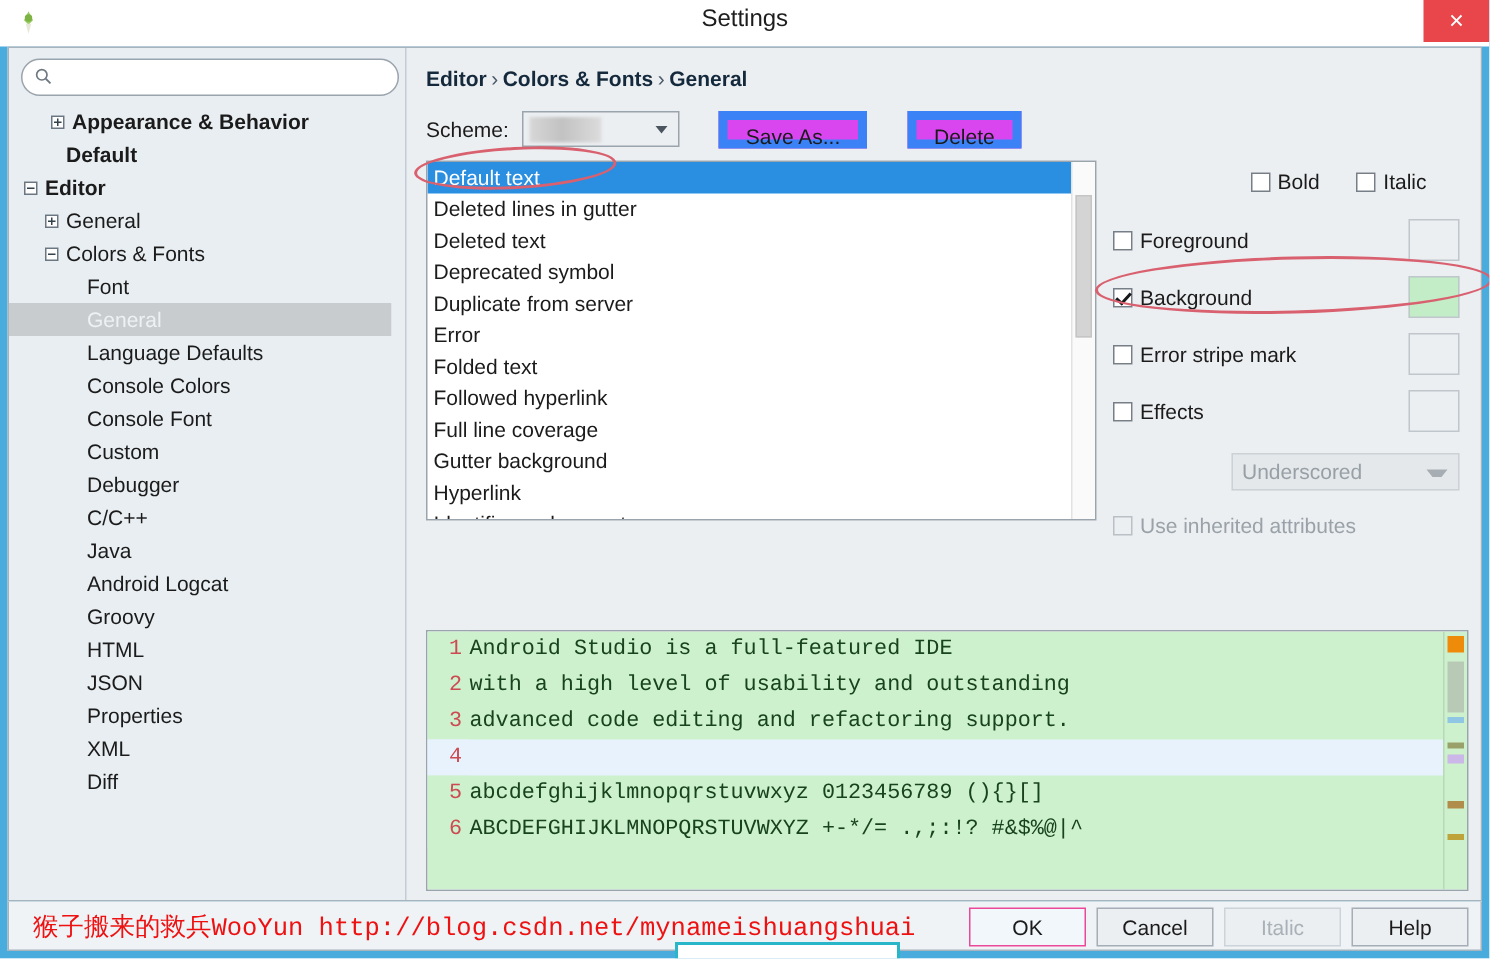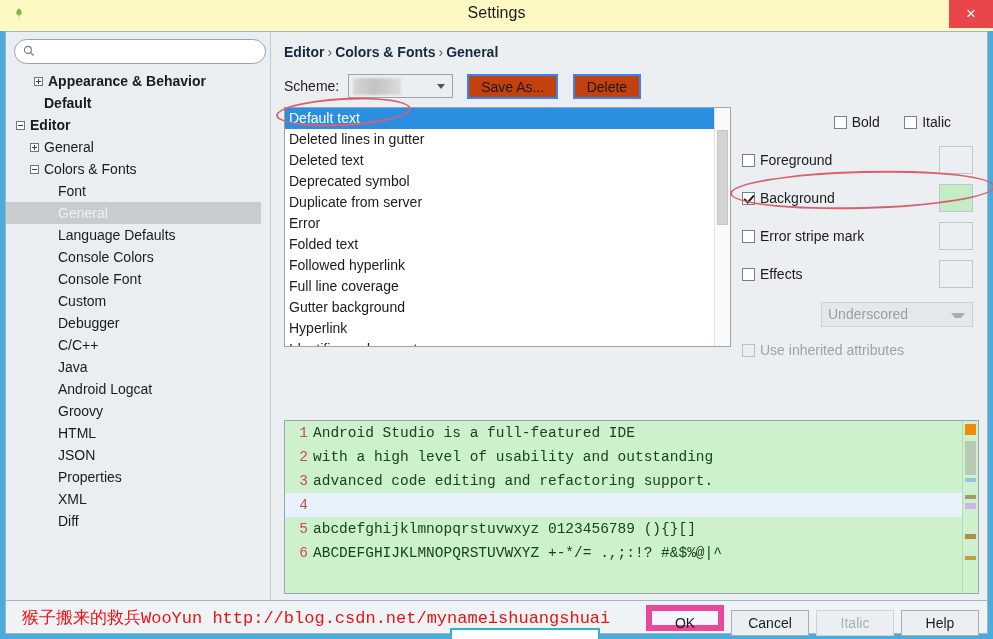--- a/index.html
+++ b/index.html
@@ -13,21 +13,21 @@
   #app {
     position: relative;
     width: 993px; height: 639px;
     background: #4aabdd;
     overflow: hidden;
   }
 
   
   #titlebar {
     position: absolute; left: 0; top: 0; width: 993px; height: 31px;
-    background: #fef9c3;
+    background: #ffffff;
   }
   #app-icon {
     position: absolute; left: 10px; top: 6px; width: 18px; height: 18px;
   }
   #title-text {
     position: absolute; left: 0; top: 4px; width: 993px;
     text-align: center;
     font-size: 16px; color: #1d1d1d;
     font-family: "Liberation Sans", sans-serif;
   }
@@ -141,23 +141,23 @@
   .caret {
     position: absolute; right: 7px; top: 9px;
     width: 0; height: 0;
     border-left: 4px solid transparent;
     border-right: 4px solid transparent;
     border-top: 5px solid #4b5560;
   }
   .btn {
     display: inline-block; vertical-align: top;
     height: 25px; line-height: 23px;
-    padding: 0 12px; margin-left: 10px;
-    background: #c2410c;
-    border: 2px solid #3b82f6;
+    padding: 0 12px; margin-left: 22px;
+    background: #d946ef;
+    border: 6px solid #3b82f6;
     font-size: 14px; color: #1b1b1b;
     font-family: "Liberation Sans", sans-serif;
     cursor: pointer;
   }
 
   
   #attr-list {
     position: absolute; left: 12px; top: 75px; width: 447px; height: 240px;
     background: #fff; border: 1px solid #9aa4ad;
     overflow: hidden;
@@ -272,21 +272,21 @@
   .dbtn {
     display: inline-block;
     width: 78px; height: 26px; line-height: 24px;
     margin-left: 7px;
     text-align: center;
     font-size: 14px; color: #1b1b1b;
     background: #eceff1; border: 1px solid #a5aeb6;
     cursor: pointer;
     font-family: "Liberation Sans", sans-serif;
   }
-  .dbtn.default { border: 6px solid #ec4899; background: #f2f7fb; }
+  .dbtn.default { border: 1px solid #ec4899; background: #f2f7fb; }
   .dbtn.disabled { color: #a9b1b8; border-color: #cdd4d9; cursor: default; }
 
   
   #bottom-focus {
     position: absolute; left: 450px; top: 628px; width: 150px; height: 14px;
     border: 2px solid #29b6c9; border-bottom: none;
     background: #ffffff;
   }
 
   

